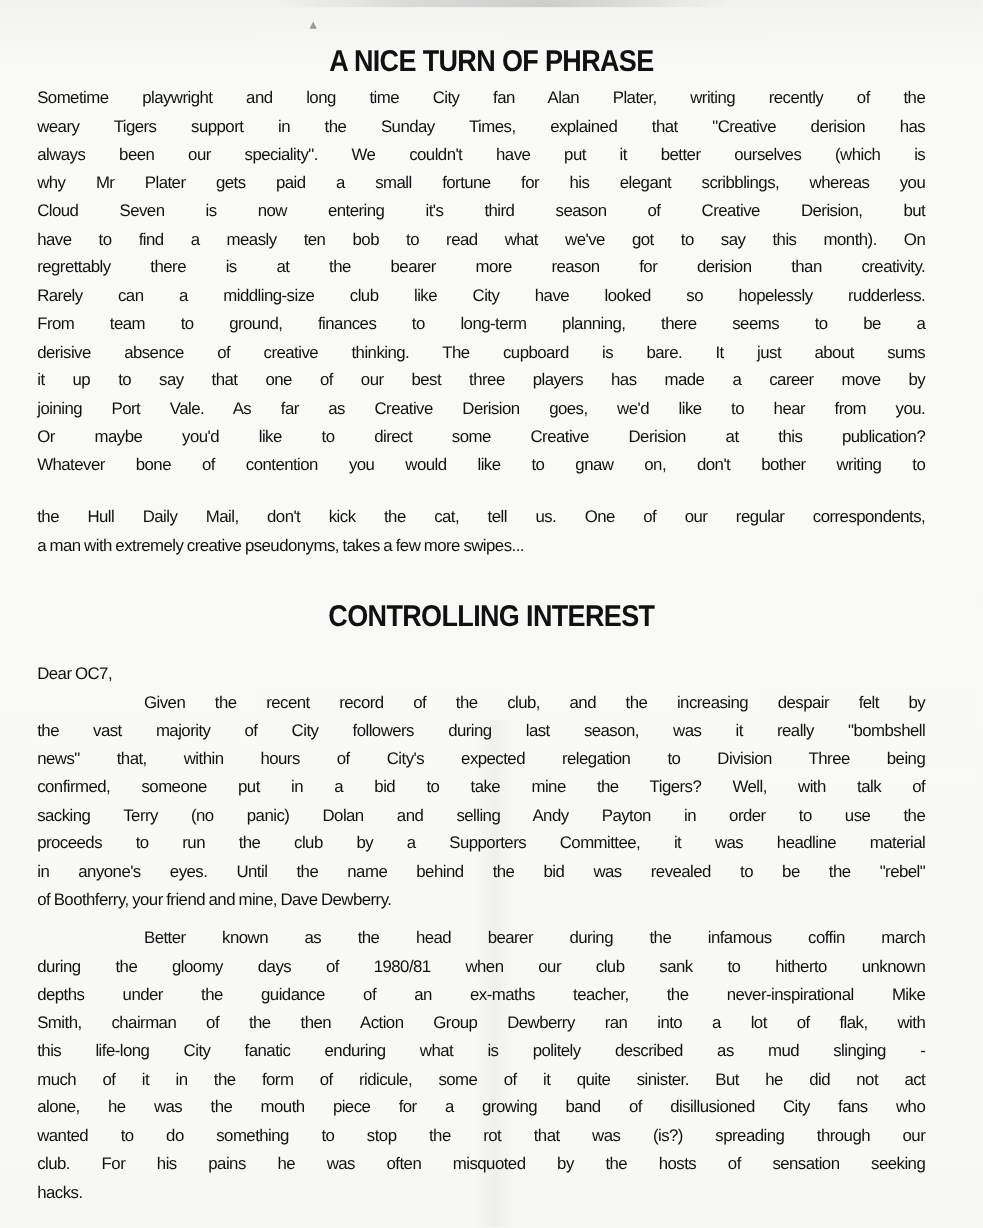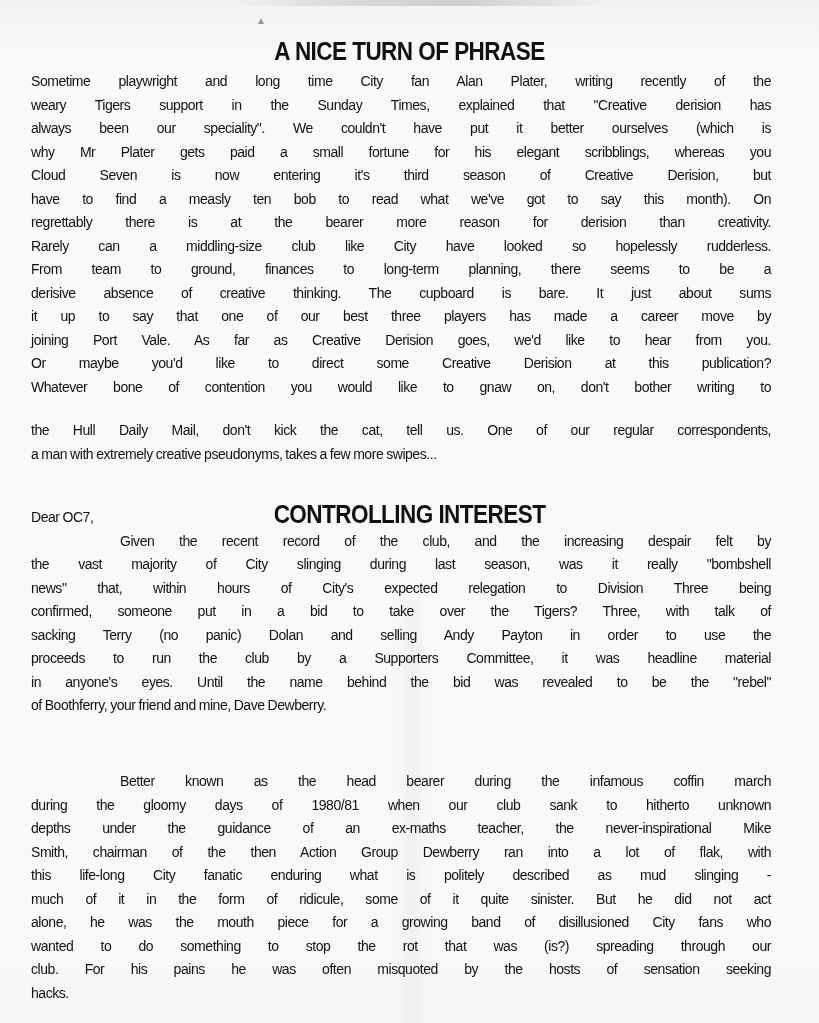--- a/index.html
+++ b/index.html
@@ -74,21 +74,21 @@
     letter-spacing: -0.45px;
     word-spacing: -0.5px;
   }
   .line.last {
     text-align-last: left;
   }
   .line.indent {
     padding-left: 89px;
   }
   .p1 { top: 70px; }
-  .p2 { top: 506px; }
+  .p2 { top: 550px; }
   .p3 { top: 770px; }
 </style>
 </head>
 <body>
 
 <div class="page">
   <div class="top-smudge"></div>
   <div class="mark"></div>
   <div class="fold"></div>
 
@@ -111,23 +111,23 @@
     <span class="line" style="display: block;">Whatever bone of contention you would like to gnaw on, don't bother writing to</span>
     <span class="line" style="display: block; margin-top: 20px;">the Hull Daily Mail, don't kick the cat, tell us. One of our regular correspondents,</span>
     <span class="line last" style="display: block;">a man with extremely creative pseudonyms, takes a few more swipes...</span>
   </div>
 
   <h2 class="heading h2" style="margin:0">CONTROLLING INTEREST</h2>
 
   <div class="col p2">
     <span class="line last" style="display: block;">Dear OC7,</span>
     <span class="line indent" style="display: block;">Given the recent record of the club, and the increasing despair felt by</span>
-    <span class="line" style="display: block;">the vast majority of City slinging during last season, was it really "bombshell</span>
+    <span class="line" style="display: block;">the vast majority of City followers during last season, was it really "bombshell</span>
     <span class="line" style="display: block;">news" that, within hours of City's expected relegation to Division Three being</span>
-    <span class="line" style="display: block;">confirmed, someone put in a bid to take over the Tigers?  Three, with talk of</span>
+    <span class="line" style="display: block;">confirmed, someone put in a bid to take mine the Tigers?  Well, with talk of</span>
     <span class="line" style="display: block;">sacking Terry (no panic) Dolan and selling Andy Payton in order to use the</span>
     <span class="line" style="display: block;">proceeds to run the club by a Supporters Committee, it was headline material</span>
     <span class="line" style="display: block;">in anyone's eyes. Until the name behind the bid was revealed to be the "rebel"</span>
     <span class="line last" style="display: block;">of Boothferry, your friend and mine, Dave Dewberry.</span>
   </div>
 
   <div class="col p3">
     <span class="line indent" style="display: block;">Better known as the head bearer during the infamous coffin march</span>
     <span class="line" style="display: block;">during the gloomy days of 1980/81 when our club sank to hitherto unknown</span>
     <span class="line" style="display: block;">depths under the guidance of an ex-maths teacher, the never-inspirational Mike</span>

